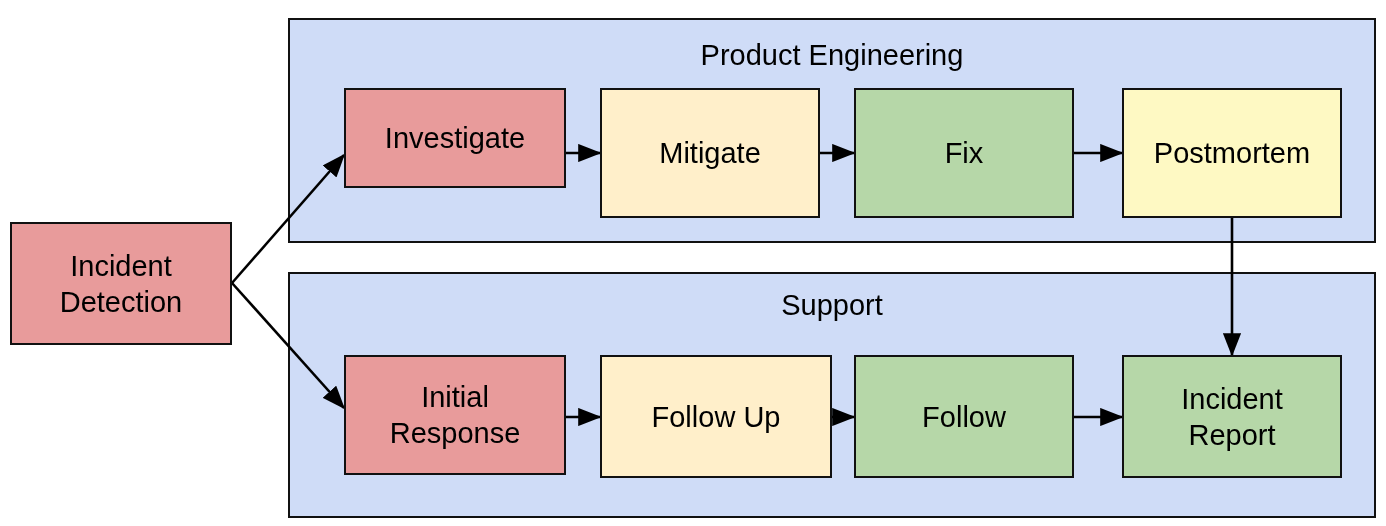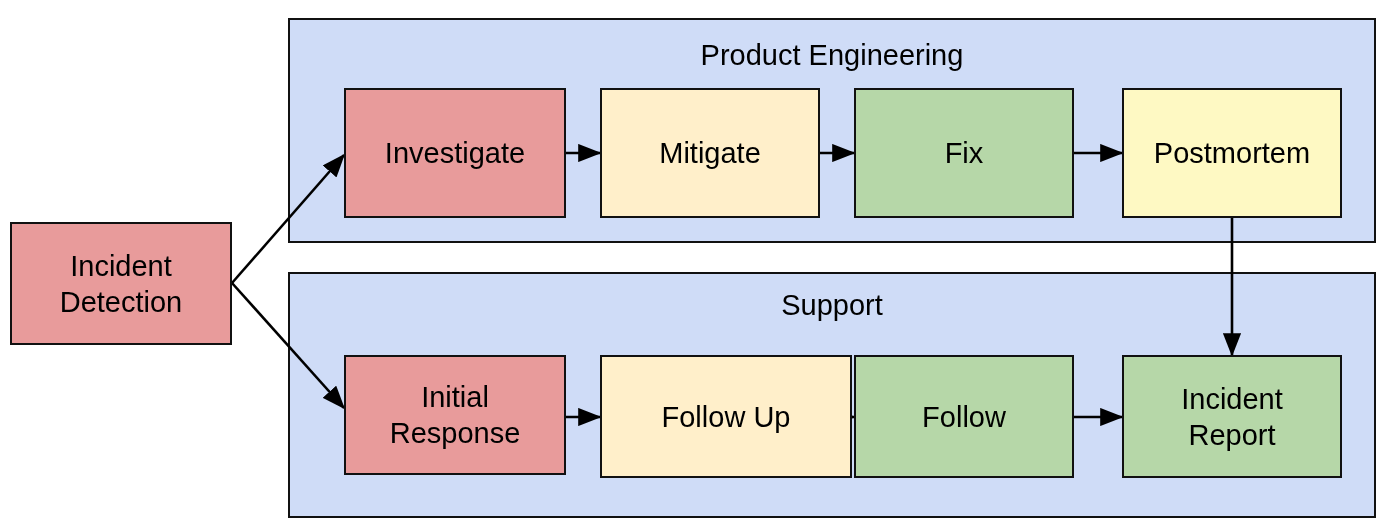--- a/index.html
+++ b/index.html
@@ -86,25 +86,25 @@
         <path d="M1232 218 L1232 355" marker-end="url(#arrowhead)"></path>
       </g>
   </svg>
 
   <div class="node fill-red" id="node-start" style="left: 10px; top: 222px; width: 222px; height: 123px; background: rgb(232, 155, 155);">
     <span>Incident
 Detection</span>
   </div>
 
   <div id="node-layer">
-      <div class="node" style="position: absolute; left: 344px; top: 88px; width: 222px; height: 130px; background: rgb(232, 155, 155);"><span>Investigate</span></div>
+      <div class="node" style="position: absolute; left: 344px; top: 88px; width: 222px; height: 100px; background: rgb(232, 155, 155);"><span>Investigate</span></div>
       <div class="node" style="position: absolute; left: 600px; top: 88px; width: 220px; height: 130px; background: rgb(255, 239, 202); justify-content: center;"><span>Mitigate</span></div>
       <div class="node" style="position: absolute; left: 854px; top: 88px; width: 220px; height: 130px; background: rgb(182, 215, 168);"><span>Fix</span></div>
       <div class="node" style="position: absolute; left: 1122px; top: 88px; width: 220px; height: 130px; background: #fef9c3;"><span>Postmortem</span></div>
       <div class="node" style="position: absolute; left: 344px; top: 355px; width: 222px; height: 120px; background: rgb(232, 155, 155);"><span>Initial
 Response</span></div>
-      <div class="node" style="position: absolute; left: 600px; top: 355px; width: 252px; height: 123px; background: rgb(255, 239, 202);"><span>Follow Up</span></div>
+      <div class="node" style="position: absolute; left: 600px; top: 355px; width: 232px; height: 123px; background: rgb(255, 239, 202);"><span>Follow Up</span></div>
       <div class="node" style="position: absolute; left: 854px; top: 355px; width: 220px; height: 123px; background: rgb(182, 215, 168);"><span>Follow</span></div>
       <div class="node" style="position: absolute; left: 1122px; top: 355px; width: 220px; height: 123px; background: rgb(182, 215, 168);"><span>Incident
 Report</span></div>
     </div>
 
 </div>
 
 </body></html>

